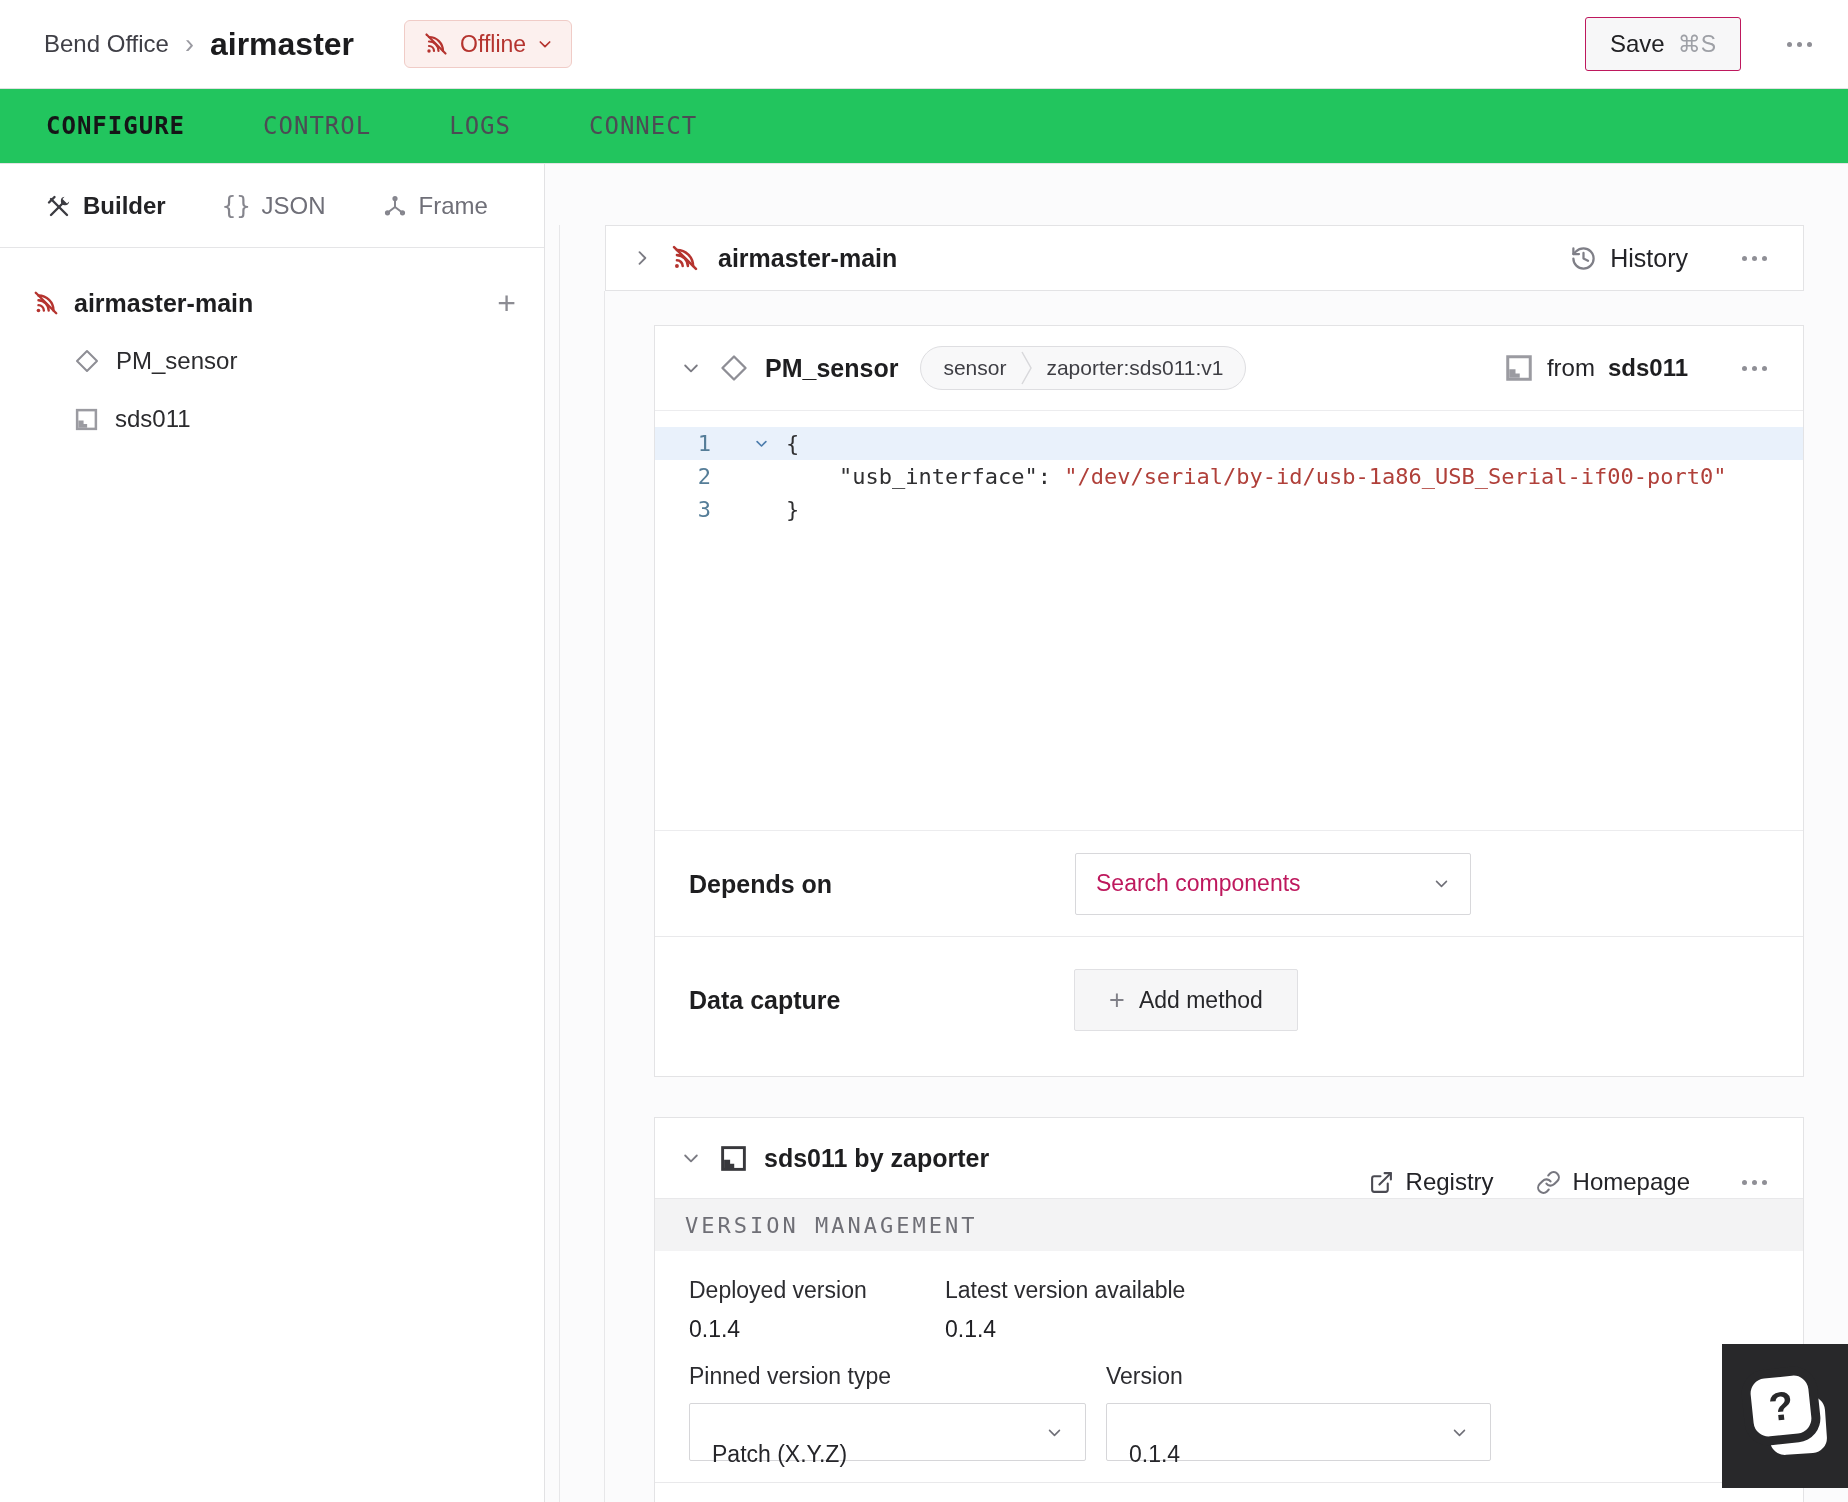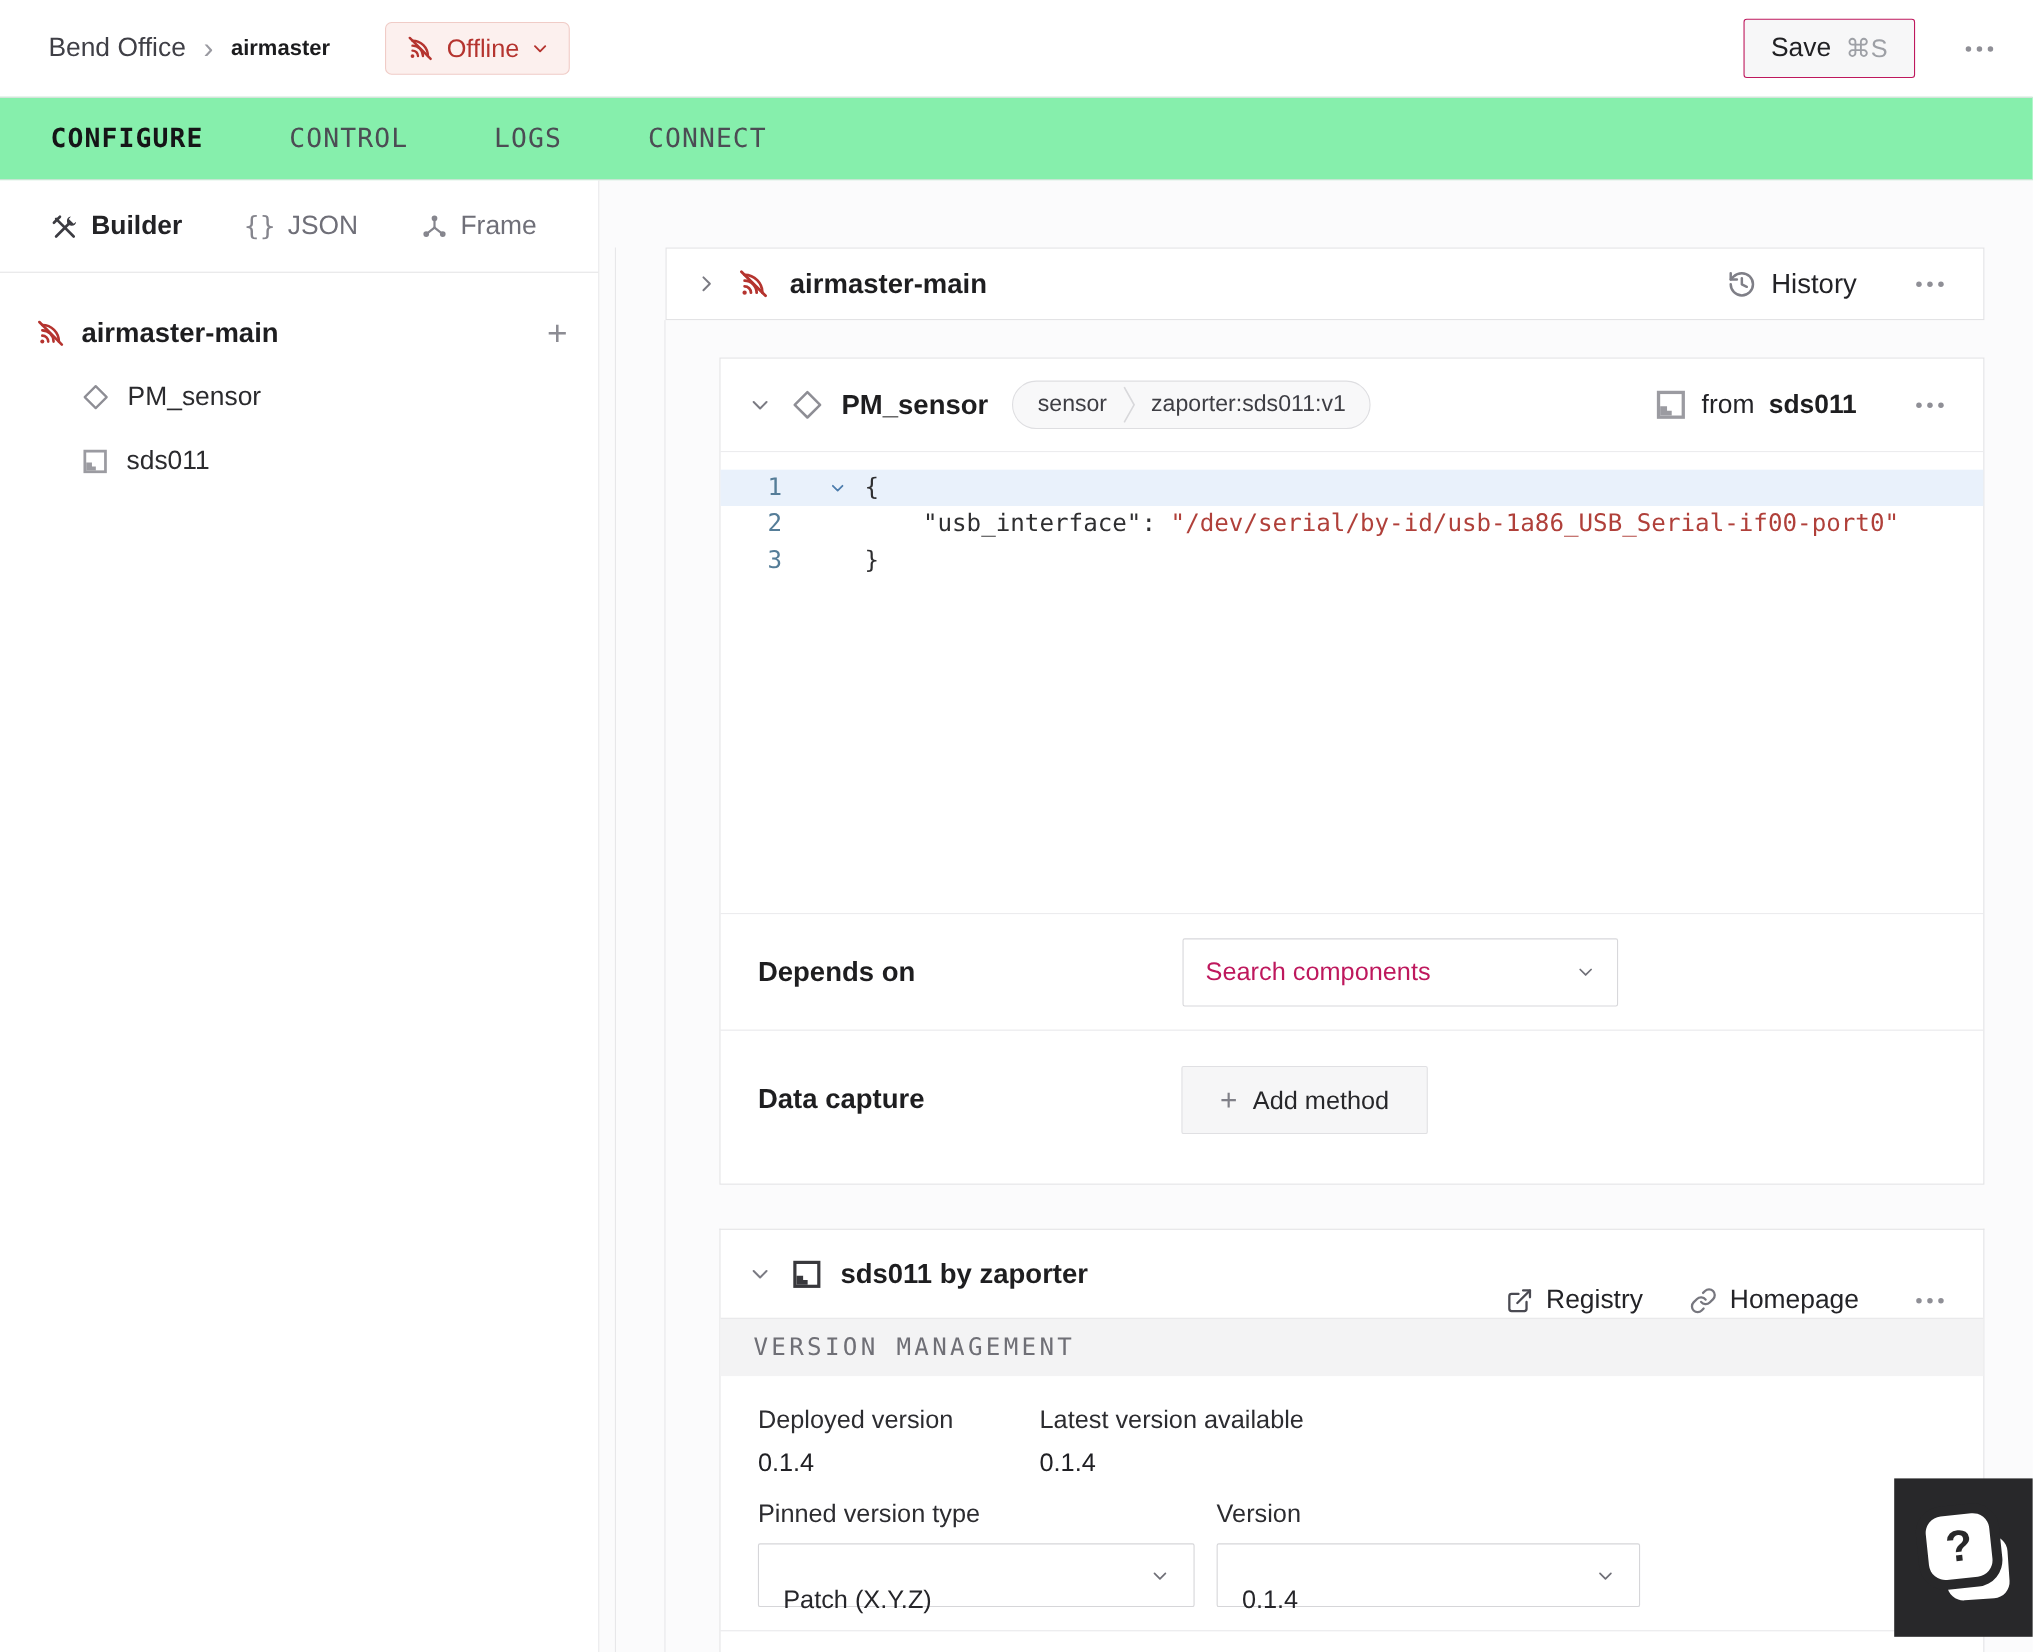--- a/index.html
+++ b/index.html
@@ -5,35 +5,35 @@
   * { margin:0; padding:0; box-sizing:border-box; }
   html,body { width:1848px; height:1502px; overflow:hidden; background:#fff;
     font-family:"Liberation Sans", sans-serif; color:#28282a; }
   .screen { position:relative; width:1848px; height:1502px; background:#fff; }
 
   
   .topbar { position:absolute; left:0; top:0; width:1848px; height:88px; background:#fff;
     display:flex; align-items:center; padding:0 26px 0 44px; }
   .crumb-parent { font-size:24px; color:#3f3f46; cursor:pointer; }
   .crumb-sep { font-size:27px; color:#9a9aa1; margin:0 16px; line-height:1; }
-  .crumb-current { font-size:20px; font-weight:bold; color:#1c1c1e; }
+  .crumb-current { font-size:32px; font-weight:bold; color:#1c1c1e; }
   .status-badge { margin-left:50px; height:48px; display:flex; align-items:center; gap:11px;
     padding:0 18px; background:#fcf0ee; border:1px solid #f0ccc7; border-radius:6px; cursor:pointer; }
   .status-badge .lbl { font-size:23px; color:#b5342f; font-weight:500; }
   .tb-spacer { flex:1; }
   .save-btn { height:54px; padding:0 24px; display:flex; align-items:center; gap:13px;
     background:#f7f7f8; border:1px solid #be185d; border-radius:3px; cursor:pointer; }
   .save-btn .s { font-size:24px; color:#212124; }
   .save-btn .k { font-size:23px; color:#9ea0a6; }
   .dots { display:flex; gap:5px; align-items:center; }
   .dots i { width:5px; height:5px; border-radius:50%; background:#8f8f96; }
   .menu-dots { margin-left:36px; padding:10px; cursor:pointer; }
 
   
-  .tabbar { position:absolute; left:0; top:88px; width:1848px; height:76px; background:#86efac;
+  .tabbar { position:absolute; left:0; top:88px; width:1848px; height:76px; background:#22c55e;
     border-top:1px solid #e0e0e1; border-bottom:1px solid #e3e3e4;
     display:flex; align-items:center; padding-left:46px; gap:78px; }
   .tab { font-family:"DejaVu Sans Mono", monospace; font-size:24px; letter-spacing:1px;
     color:#4c4c54; cursor:pointer; }
   .tab.active { font-weight:bold; color:#151517; }
 
   
   .sidebar { position:absolute; left:0; top:164px; width:545px; height:1338px; background:#fff;
     border-right:1px solid #e2e2e4; }
   .modes { height:84px; border-bottom:1px solid #e5e5e7; display:flex; align-items:center;

